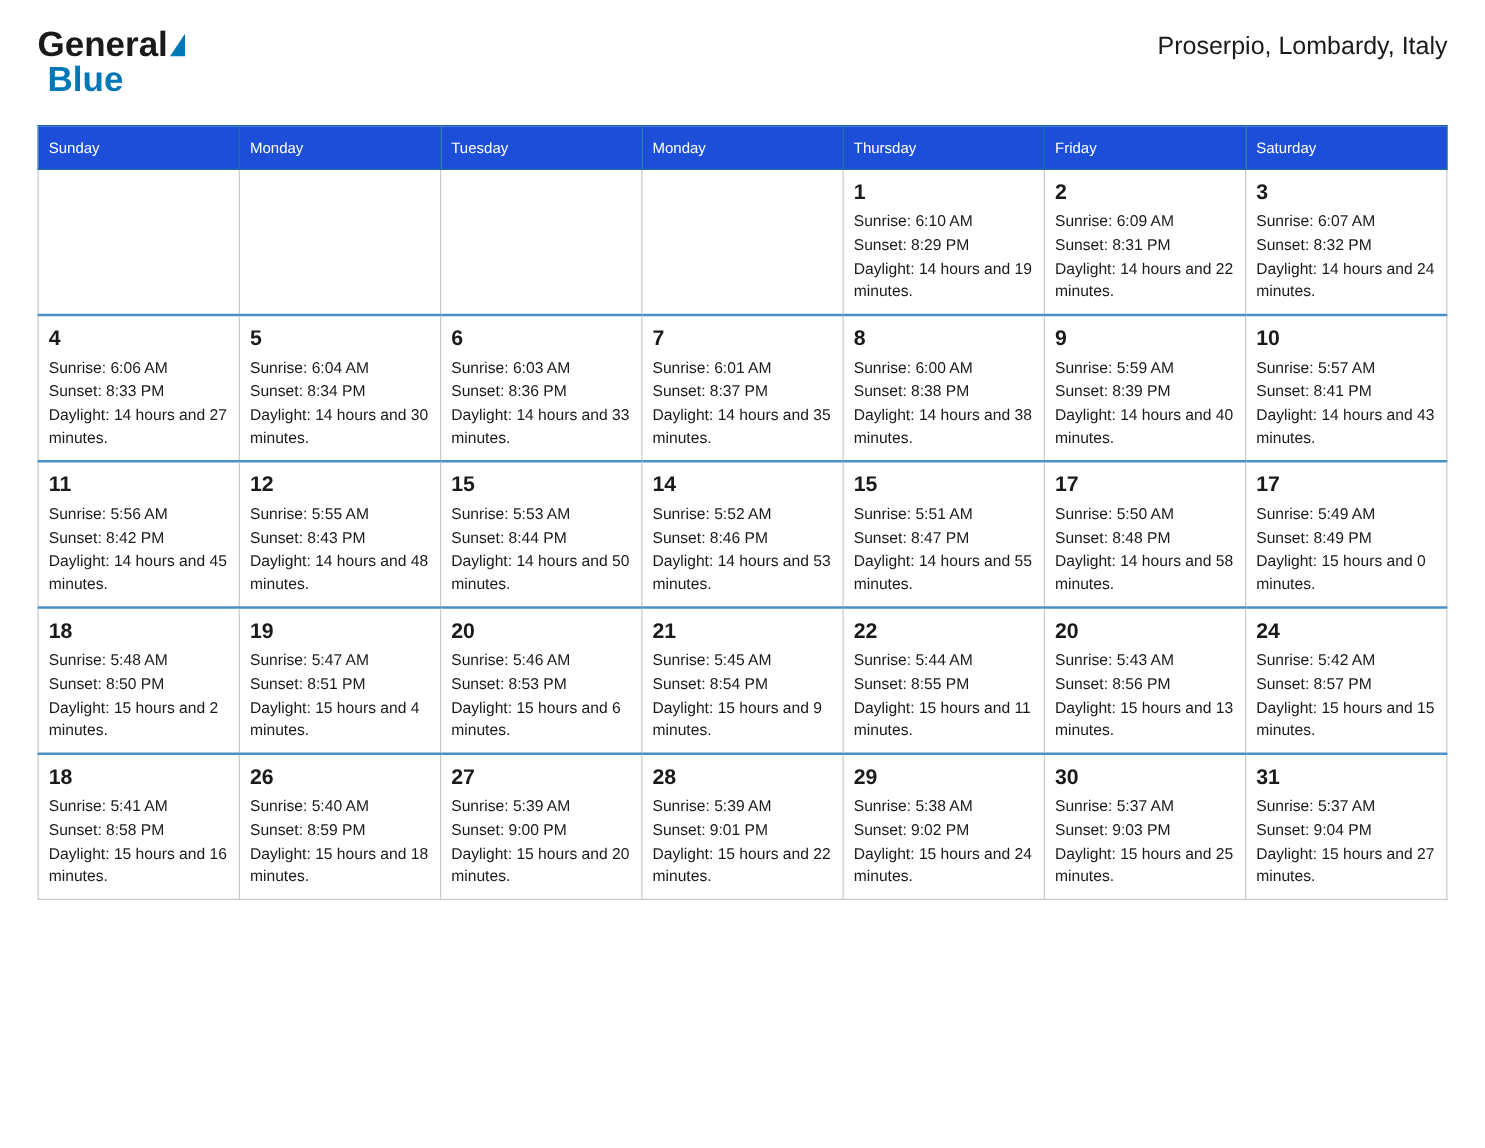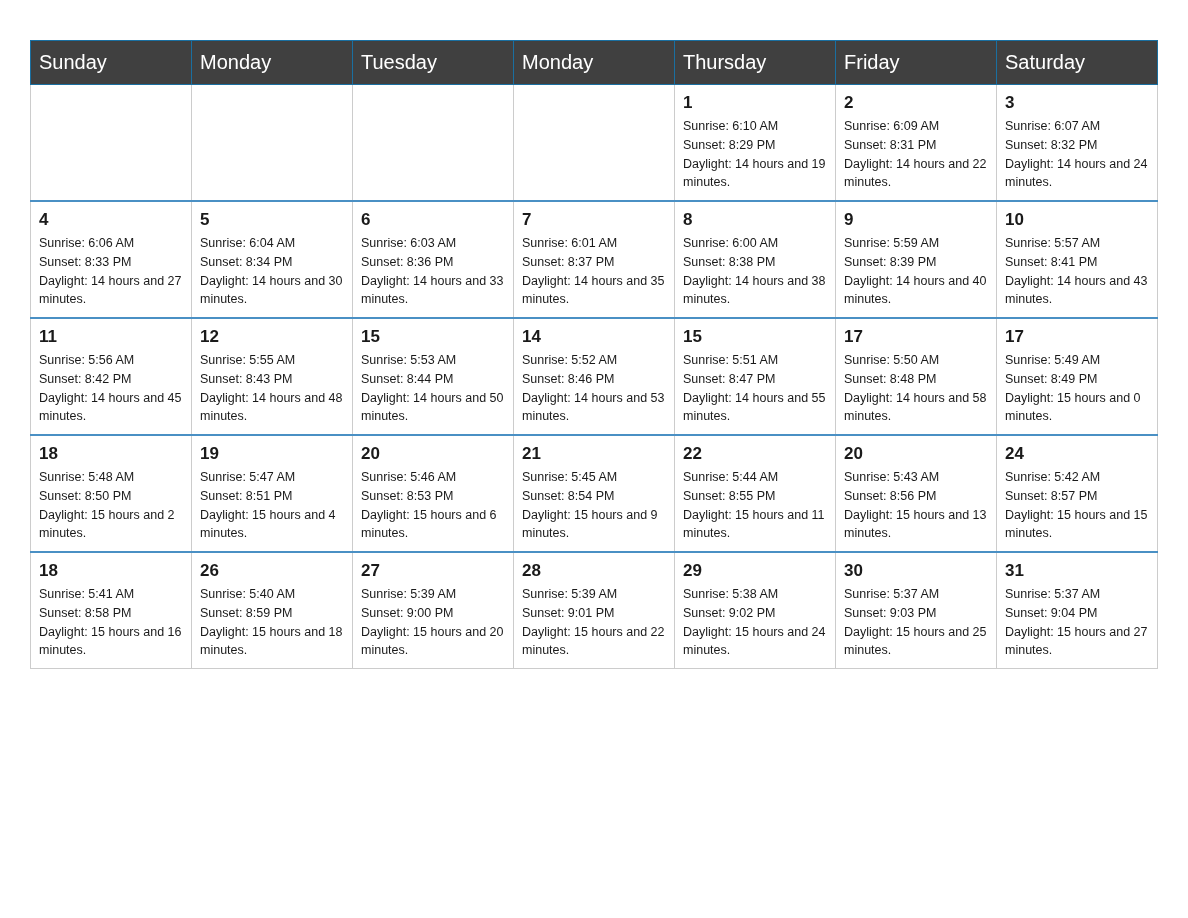--- a/index.html
+++ b/index.html
@@ -60,25 +60,25 @@
       font-size: 20px;
       color: #1a1a1a;
       margin-top: 6px;
     }
     .calendar {
       width: 100%;
       border-collapse: collapse;
       table-layout: fixed;
     }
     .calendar thead tr th {
-      background-color: #404040;
+      background-color: #1d4ed8;
       color: #fff;
       padding: 10px 8px;
       text-align: left;
-      font-size: 20px;
+      font-size: 12px;
       font-weight: normal;
       border: 1px solid #1a6fa0;
     }
     .calendar tbody tr td {
       vertical-align: top;
       padding: 8px;
       border: 1px solid #ccc;
       height: 110px;
       width: 14.28%;
     }
@@ -97,21 +97,29 @@
       background: #fff;
     }
     .row-divider {
       border-top: 2px solid #4a90c4 !important;
     }
   </style>
 </head>
 <body>
 
 <div class="header">
+  <div class="logo">
+    <div class="logo-text">
+      <span class="logo-general">General</span>
+      <span class="logo-triangle"></span>
+    </div>
+    <span class="logo-blue">Blue</span>
+  </div>
   <div class="title-block">
+    <div class="location">Proserpio, Lombardy, Italy</div>
   </div>
 </div>
 
 <table class="calendar">
   <thead>
     <tr>
     <th>Sunday</th>
         <th>Monday</th>
         <th>Tuesday</th>
         <th>Monday</th>

